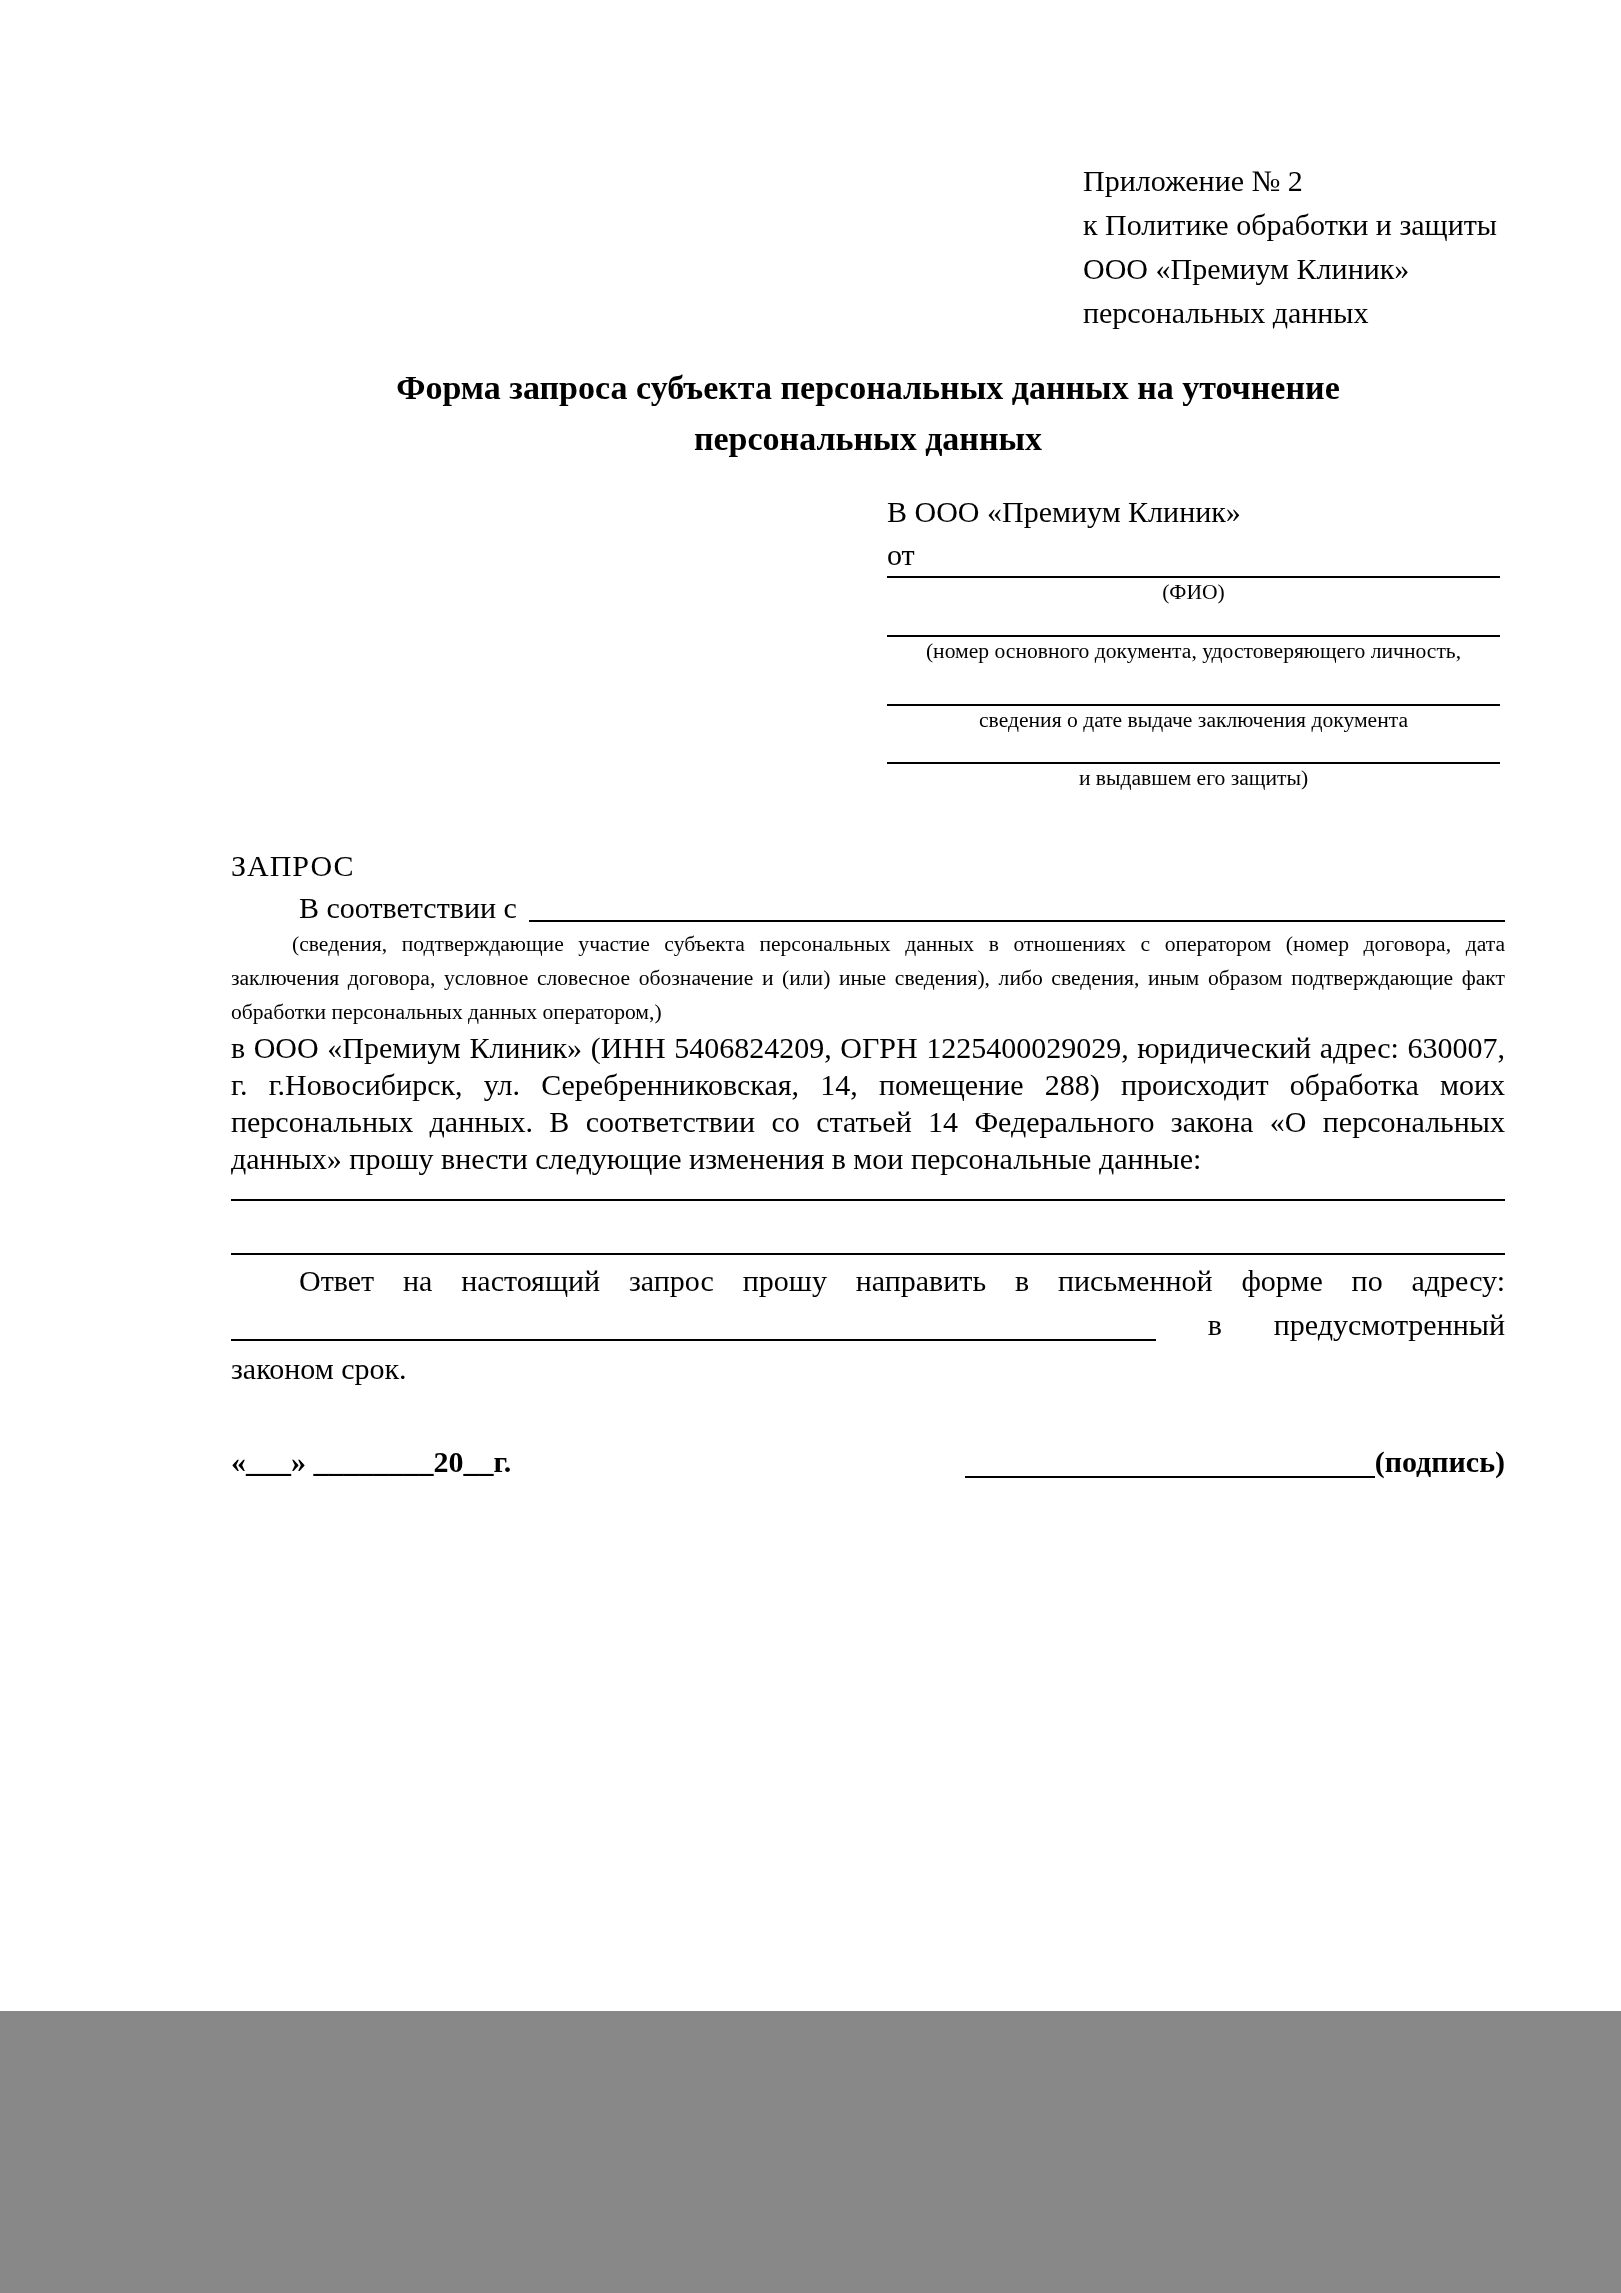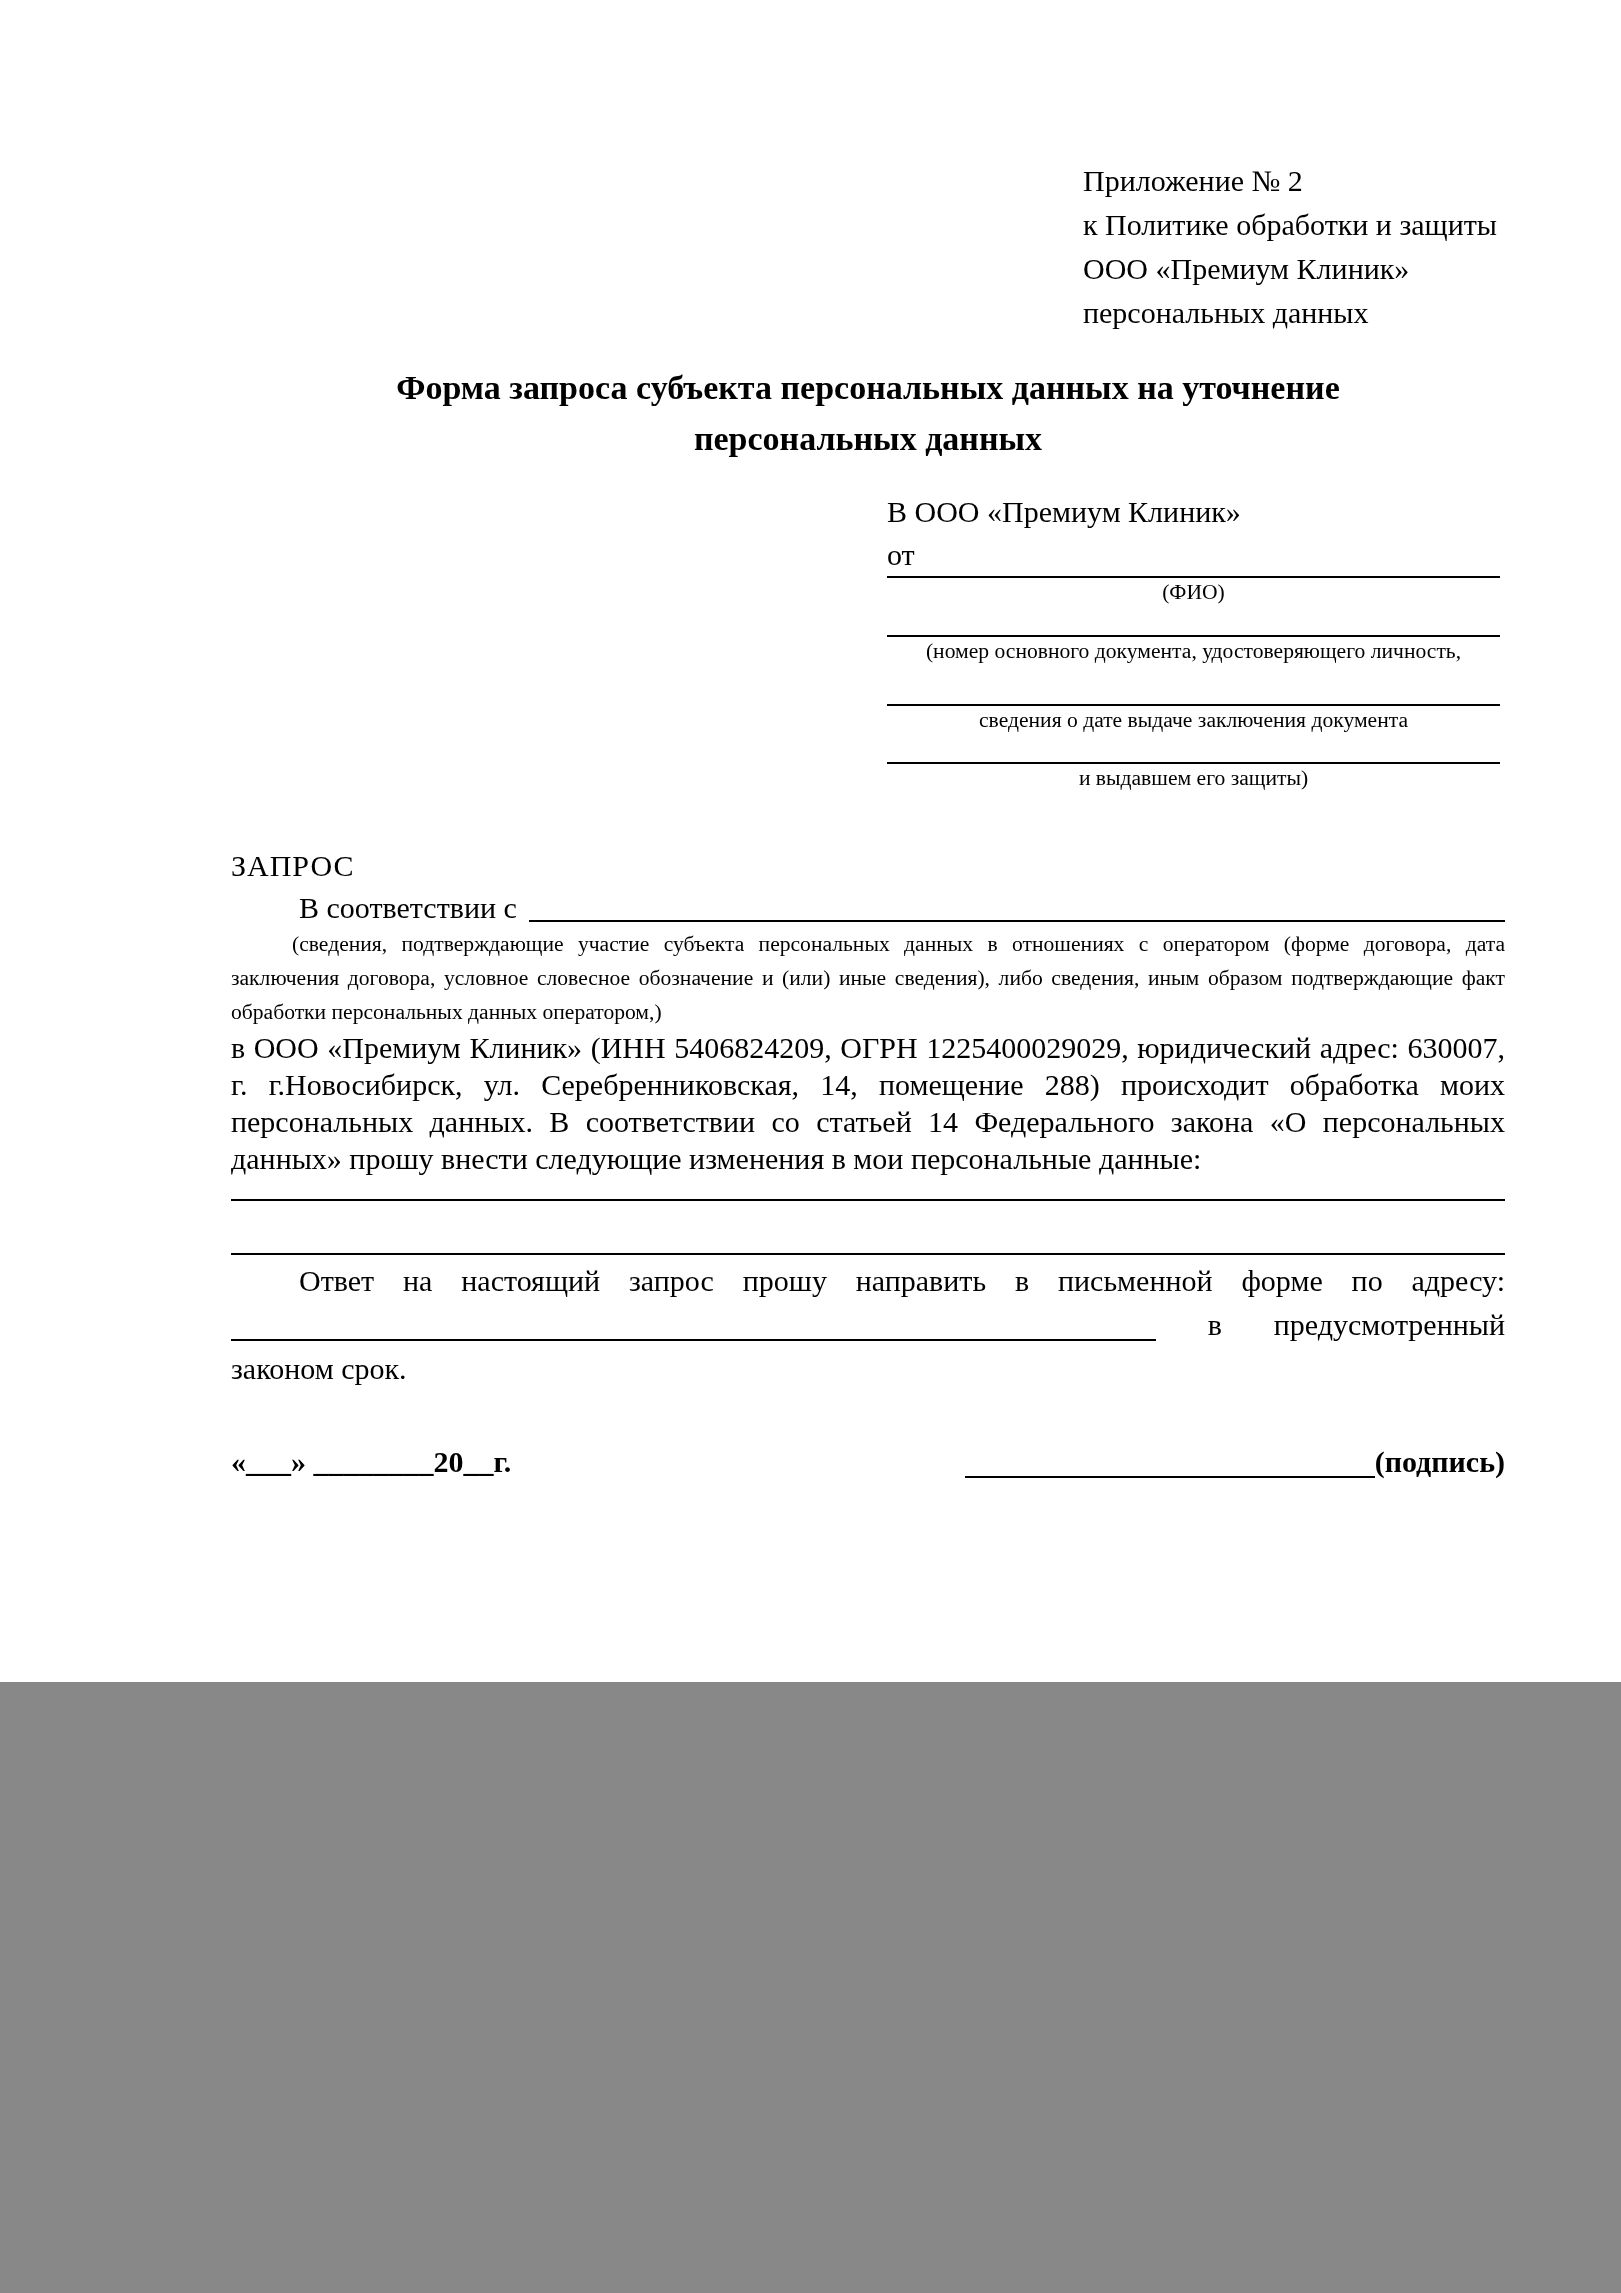--- a/index.html
+++ b/index.html
@@ -1,18 +1,18 @@
 <!DOCTYPE html>
 <html><head>
 <meta charset="utf-8">
 <style>
   html,body{margin:0;padding:0;background:#888;}
   .page{
     position:relative;
-    width:1621px;height:1682px;
+    width:1621px;height:2011px;
     background:#ffffff;color:#000000;
     font-family:"Liberation Serif","DejaVu Serif",serif;
     box-sizing:border-box;
     padding:159px 116px 0 231px;
     margin:0 auto;
     overflow:hidden;
   }
   .hdr{margin-left:852px;font-size:30px;line-height:44px;}
   .title{margin:27.4px auto 0 auto;max-width:1137px;text-align:center;font-weight:bold;font-size:34px;line-height:51px;}
   .addr{margin-left:656px;width:613px;margin-top:25.5px;font-size:30px;line-height:44px;}
@@ -70,21 +70,21 @@
     <div class="cap">и выдавшем его защиты)</div>
   </div>
 
   <div class="zapros">ЗАПРОС</div>
 
   <div class="intro">
     <span class="prefix">В соответствии с</span>
     <span class="fill"></span>
   </div>
 
-  <div class="note">(сведения, подтверждающие участие субъекта персональных данных в отношениях с оператором (форме договора, дата заключения договора, условное словесное обозначение и (или) иные сведения), либо сведения, иным образом подтверждающие факт обработки персональных данных оператором,)</div>
+  <div class="note">(сведения, подтверждающие участие субъекта персональных данных в отношениях с оператором (номер договора, дата заключения договора, условное словесное обозначение и (или) иные сведения), либо сведения, иным образом подтверждающие факт обработки персональных данных оператором,)</div>
 
   <div class="bodypar">в ООО «Премиум Клиник» (ИНН 5406824209, ОГРН 1225400029029, юридический адрес: 630007, г. г.Новосибирск, ул. Серебренниковская, 14, помещение 288) происходит обработка моих персональных данных. В соответствии со статьей 14 Федерального закона «О персональных данных» прошу внести следующие изменения в мои персональные данные:</div>
 
   <div class="blank-wide b1"></div>
   <div class="blank-wide b2"></div>
 
   <div class="reply1">Ответ на настоящий запрос прошу направить в письменной форме по адресу:</div>
 
   <div class="reply2">
     <span class="fill2"></span>

